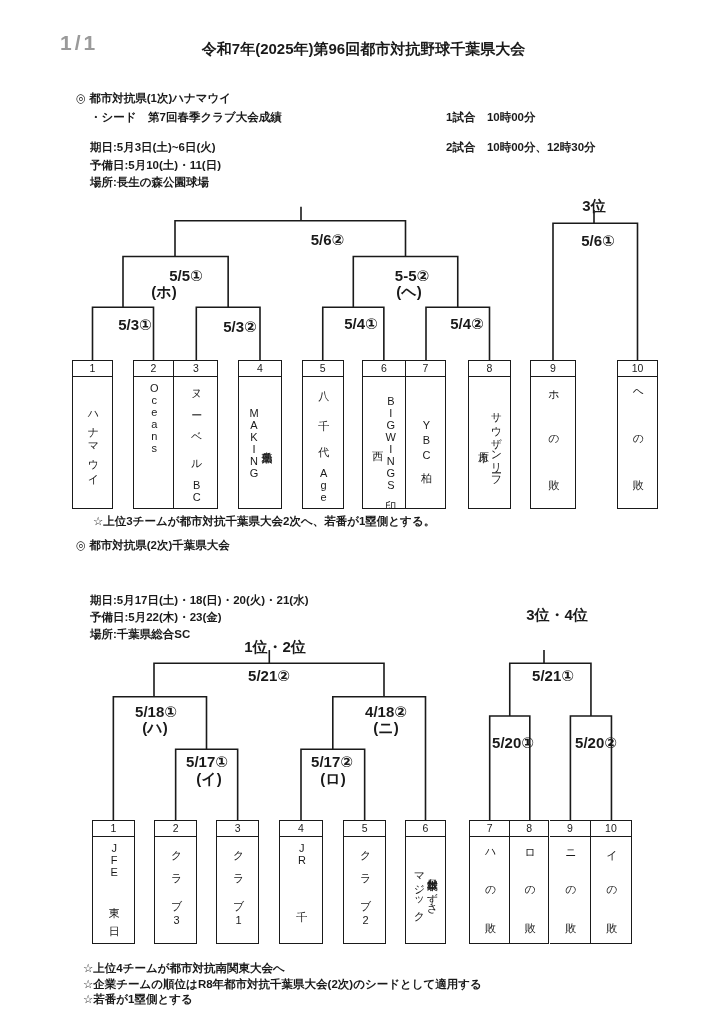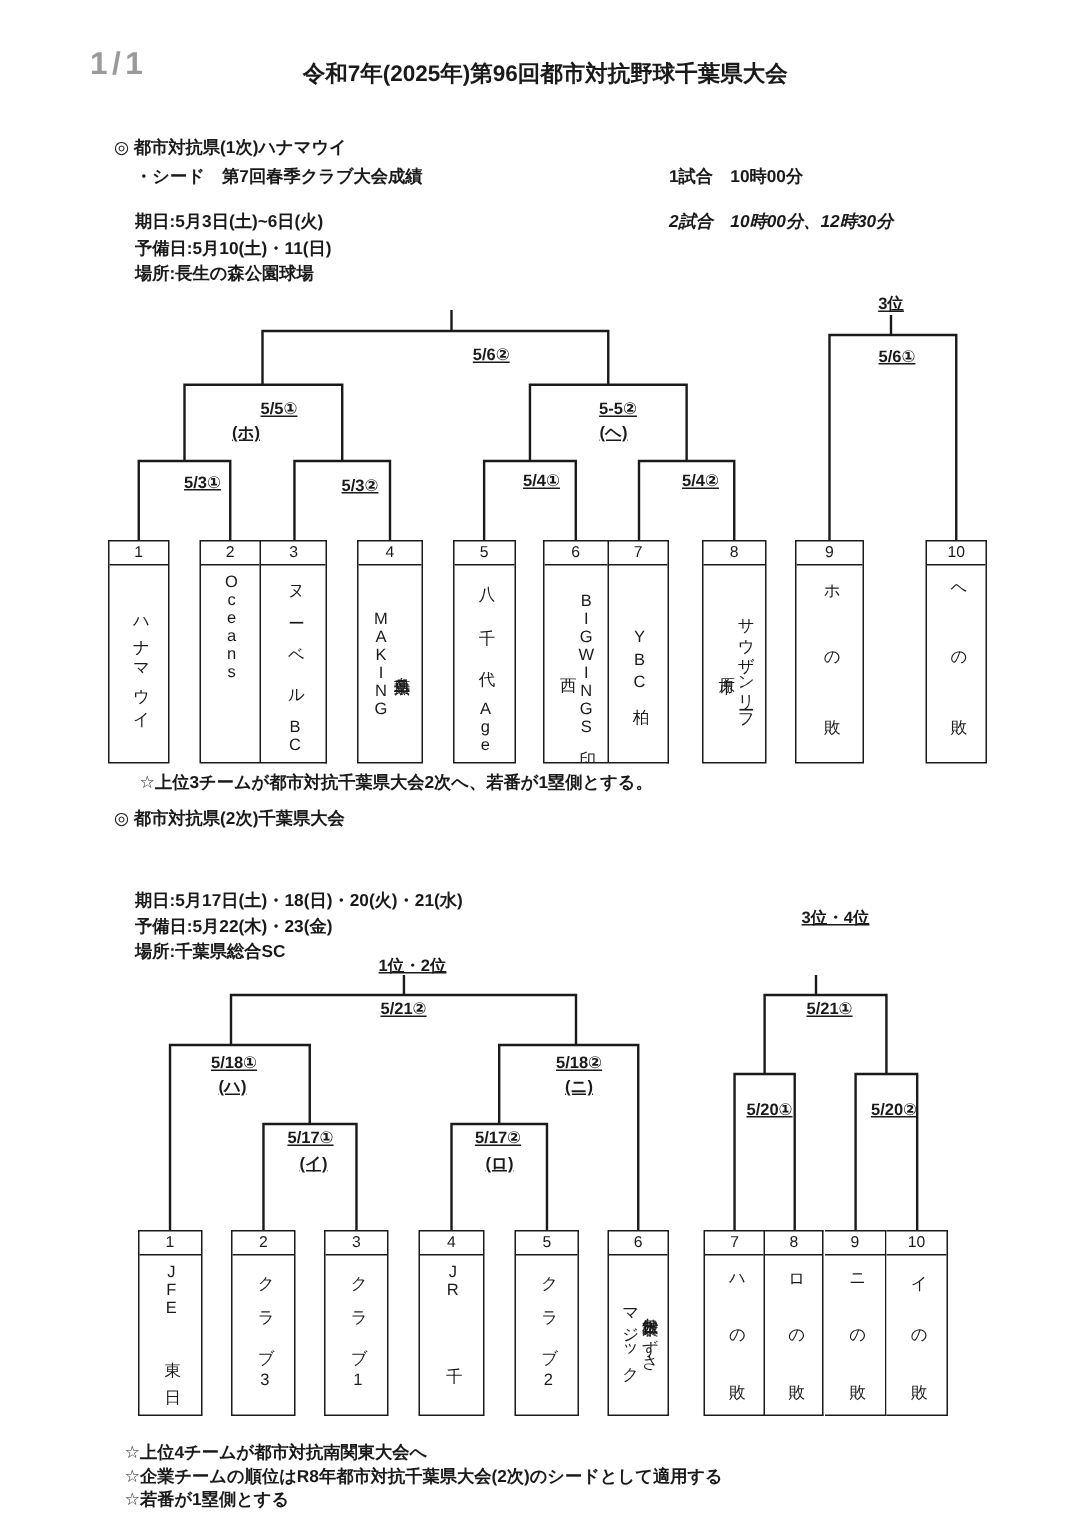--- a/index.html
+++ b/index.html
@@ -5,21 +5,21 @@
   html,body{margin:0;padding:0;background:#e8e8e8;}
   .page{
     position:relative; width:727px; height:1024px; background:#ffffff;
     font-family:"Liberation Sans","DejaVu Sans",sans-serif; color:#1a1a1a;
     overflow:hidden; margin:0 auto;
   }
   .abs{position:absolute; white-space:nowrap;}
   .page-indicator{font-size:21px; font-weight:bold; color:#9a9a9a; letter-spacing:3px;}
   .doc-title{position:absolute; left:0; right:0; text-align:center; font-size:15px; font-weight:bold; margin:0;}
   .hline{font-size:11.5px; font-weight:bold;}
-  .lbl{position:absolute; transform:translateX(-50%); font-size:11px; font-weight:bold; white-space:nowrap; line-height:1.2;text-decoration:underline;}
+  .lbl{position:absolute; transform:translateX(-50%); font-size:15px; font-weight:bold; white-space:nowrap; line-height:1.2;}
   .lines{position:absolute; left:0; top:0; pointer-events:none;}
   .team-box{
     position:absolute; border:1.5px solid #1a1a1a; background:#fff;
     box-sizing:border-box; display:flex; flex-direction:column;
   }
   .team-box.joined{border-left:none;}
   .team-num{
     flex:0 0 auto; height:15px; line-height:15px; border-bottom:1.5px solid #1a1a1a;
     text-align:center; font-size:10.5px;
   }
@@ -38,21 +38,21 @@
 
 <div class="page">
 
   <div class="abs page-indicator" style="left:60px; top:31px;">1/1</div>
   <h1 class="doc-title" style="top:40px;">令和7年(2025年)第96回都市対抗野球千葉県大会</h1>
 
   <div class="abs hline" style="left:76px;  top:91px;">◎ 都市対抗県(1次)ハナマウイ</div>
   <div class="abs hline" style="left:90px;  top:110px;">・シード　第7回春季クラブ大会成績</div>
   <div class="abs hline" style="left:446px; top:110px;">1試合　10時00分</div>
   <div class="abs hline" style="left:90px;  top:140px;">期日:5月3日(土)~6日(火)</div>
-  <div class="abs hline" style="left:446px; top:140px;font-style:italic;">2試合　10時00分、12時30分</div>
+  <div class="abs hline" style="left:446px; top:140px;">2試合　10時00分、12時30分</div>
   <div class="abs hline" style="left:90px;  top:158px;">予備日:5月10(土)・11(日)</div>
   <div class="abs hline" style="left:90px;  top:175px;">場所:長生の森公園球場</div>
 
   <svg class="lines" width="727" height="1024" viewBox="0 0 727 1024">
     <g fill="none" stroke="#1a1a1a" stroke-width="1.6">
 
       <path d="M301 206.7 V220.7 M175 256.5 V220.7 H405.5 V256.5
                M123 307.3 V256.5 H228.15 V307.3 M353.3 307.3 V256.5 H457.75 V307.3
                M92.5 360 V307.3 H153.5 V360 M196.3 360 V307.3 H260 V360
                M322.75 360 V307.3 H383.85 V360 M426 360 V307.3 H489.5 V360
@@ -146,21 +146,21 @@
 
   <div class="abs hline" style="left:76px; top:538px;">◎ 都市対抗県(2次)千葉県大会</div>
   <div class="abs hline" style="left:90px; top:593px;">期日:5月17日(土)・18(日)・20(火)・21(水)</div>
   <div class="abs hline" style="left:90px; top:610px;">予備日:5月22(木)・23(金)</div>
   <div class="abs hline" style="left:90px; top:627px;">場所:千葉県総合SC</div>
 
   <div class="lbl" style="left:275px; top:638px;">1位・2位</div>
   <div class="lbl" style="left:269px; top:667px;">5/21②</div>
   <div class="lbl" style="left:156px; top:703px;">5/18①</div>
   <div class="lbl" style="left:155px; top:719px;">(ハ)</div>
-  <div class="lbl" style="left:386px; top:703px;">5/18②</div>
+  <div class="lbl" style="left:386px; top:703px;">4/18②</div>
   <div class="lbl" style="left:386px; top:719px;">(ニ)</div>
   <div class="lbl" style="left:207px; top:753px;">5/17①</div>
   <div class="lbl" style="left:209px; top:770px;">(イ)</div>
   <div class="lbl" style="left:332px; top:753px;">5/17②</div>
   <div class="lbl" style="left:333px; top:770px;">(ロ)</div>
   <div class="lbl" style="left:557px; top:606px;">3位・4位</div>
   <div class="lbl" style="left:553px; top:667px;">5/21①</div>
   <div class="lbl" style="left:513px; top:734px;">5/20①</div>
   <div class="lbl" style="left:596px; top:734px;">5/20②</div>
 

